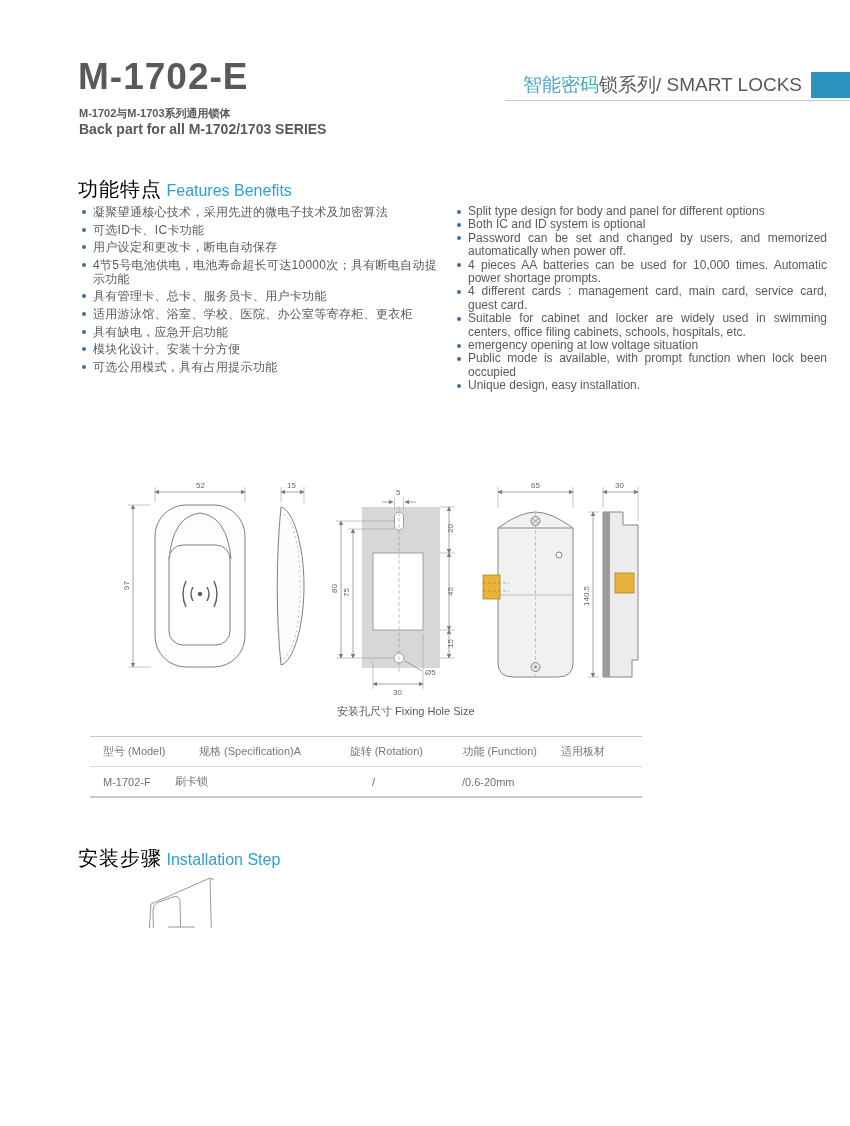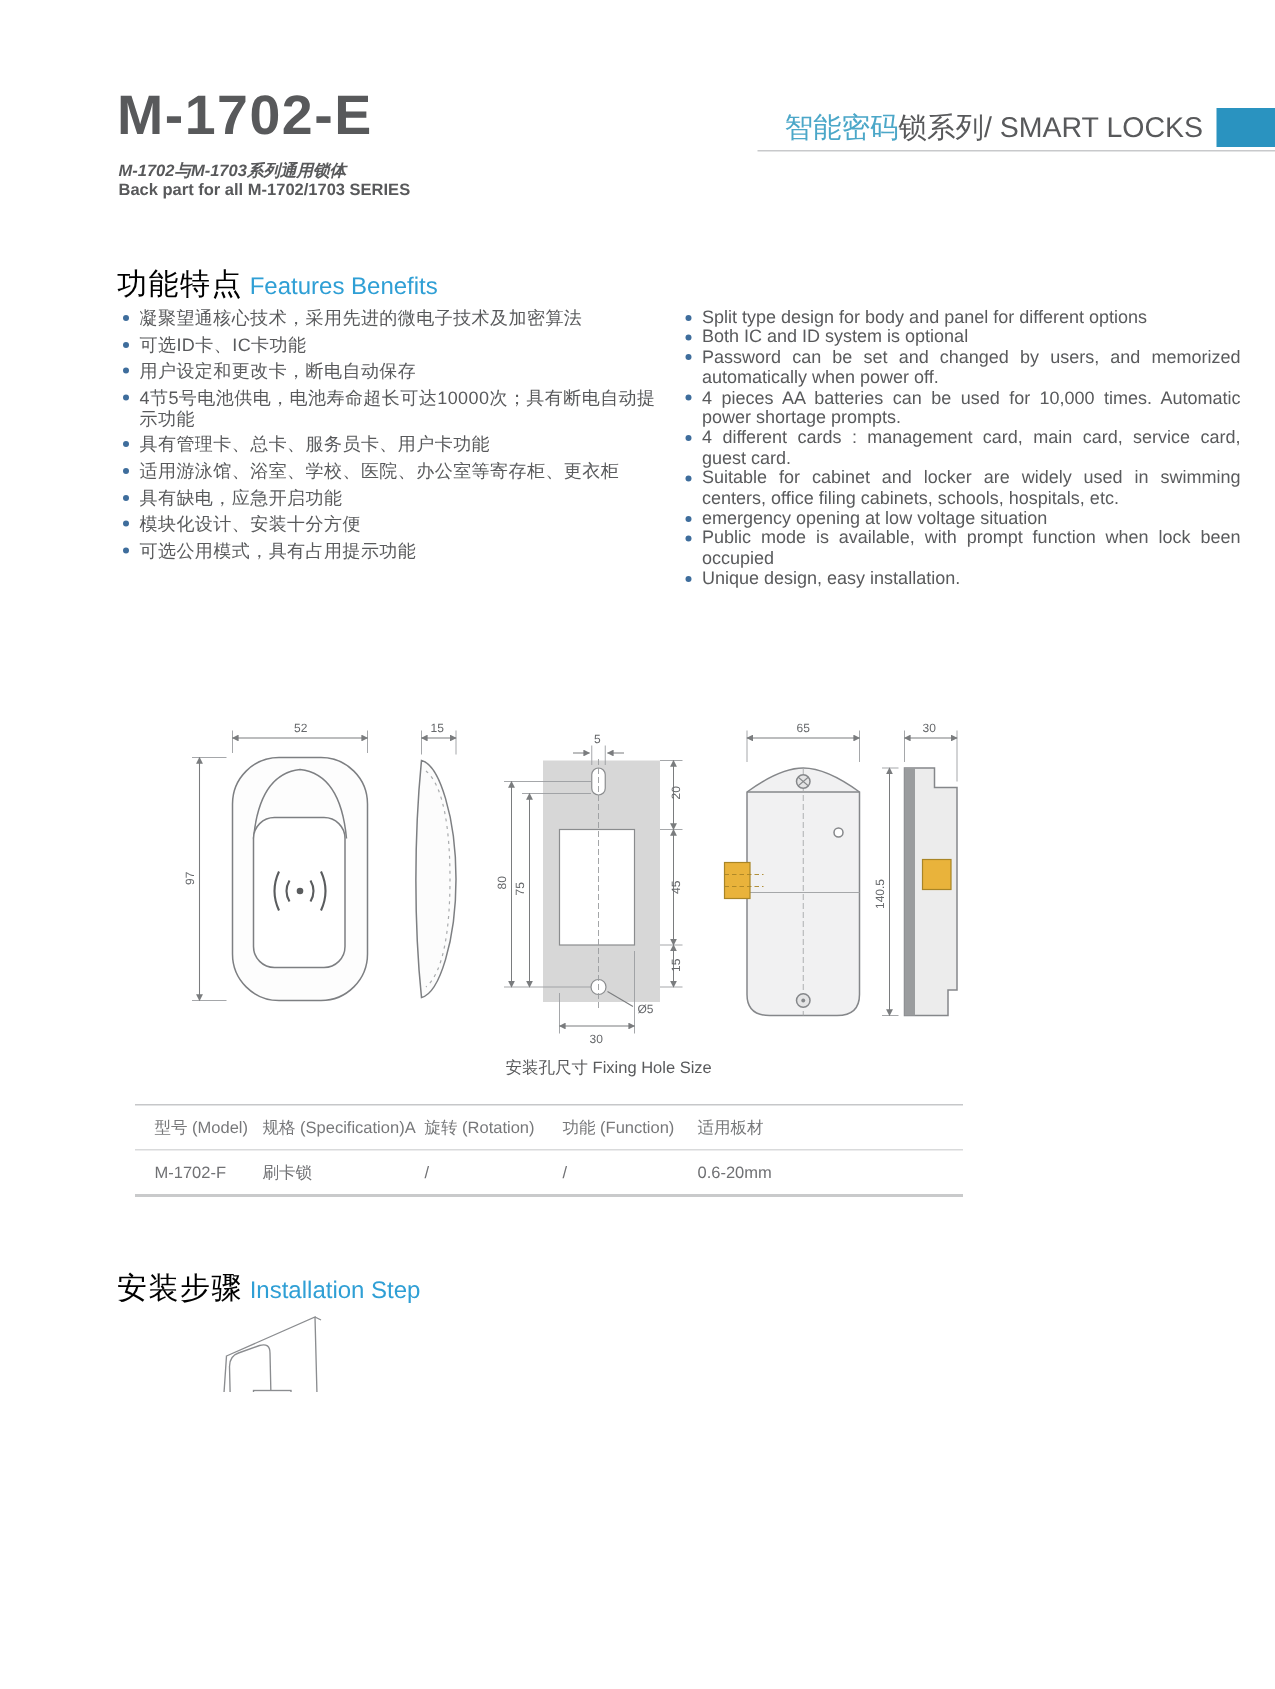--- a/index.html
+++ b/index.html
@@ -1,22 +1,22 @@
 <!DOCTYPE html>
 <html><head>
 <meta charset="utf-8">
 <style>
   html,body{margin:0;padding:0;background:#ffffff;}
   .page{position:relative;width:850px;height:928px;background:#fff;overflow:hidden;
         font-family:"Liberation Sans","DejaVu Sans",sans-serif;color:#58595b;}
 
   
   .title{position:absolute;left:78px;top:56px;font-size:37px;font-weight:700;color:#58595b;letter-spacing:1px;}
-  .subtitle-zh{position:absolute;left:79px;top:106px;font-size:11px;font-weight:700;color:#58595b;font-style:italic;}
-  .subtitle-en{position:absolute;left:79px;top:121px;font-size:11px;font-weight:700;color:#58595b;}
+  .subtitle-zh{position:absolute;left:79px;top:106px;font-size:11px;font-weight:700;color:#58595b;}
+  .subtitle-en{position:absolute;left:79px;top:121px;font-size:14px;font-weight:700;color:#58595b;}
   .series{position:absolute;top:72px;right:48px;font-size:19px;color:#58595b;white-space:nowrap;}
   .series .zh{color:#4ba7c8;}
   .header-rule{position:absolute;top:100px;left:505px;right:0;height:1px;background:#c8c9cb;}
   .header-square{position:absolute;top:72px;right:0;width:39px;height:26px;background:#2a93c0;}
 
   
   .sec-head{position:absolute;left:78px;white-space:nowrap;}
   .sec-head .h-zh{font-size:20px;color:#000000;letter-spacing:1px;text-align:center;}
   .sec-head .h-en{font-size:16px;color:#2f9fd5;}
 
@@ -34,23 +34,23 @@
   
   .drawings{position:absolute;left:85px;top:462px;}
   .caption{position:absolute;left:337px;top:704px;font-size:11px;color:#58595b;text-align:center;}
   text.dimtxt{font-size:8px;fill:#66686b;}
 
   
   .spec-table{position:absolute;left:90px;top:736px;width:552px;
               border-top:1px solid #c6c7c9;border-bottom:2px solid #c9cacb;}
   .t-row{display:grid;grid-template-columns:85px 108px 92px 90px 177px;align-items:center;height:29px;
          font-size:11px;color:#707174;}
-  .t-head{border-bottom:1px solid #d9dadb;color:#77787a;}
+  .t-head{border-bottom:1px solid #d9dadb;color:#77787a;gap:24px;}
   .t-row .c1{padding-left:13px;}
-  .t-row .c3,.t-row .c4{text-align:left;}
+  .t-row .c3,.t-row .c4{text-align:right;}
 
   
   .install-svg{position:absolute;left:115px;top:870px;}
 
   
   .foot-zh{position:absolute;left:560px;top:1065px;font-size:11px;font-weight:700;color:#58595b;white-space:nowrap;}
   .foot-en{position:absolute;left:560px;top:1080px;font-size:6.5px;color:#8a8b8d;white-space:nowrap;}
   .foot-phone{position:absolute;left:655px;top:1060px;font-size:16px;font-weight:700;color:#1c75bb;letter-spacing:0.5px;}
   .foot-page{position:absolute;left:784px;top:1060px;font-size:21px;font-weight:700;color:#6d6e71;text-align:right;}
 </style>

